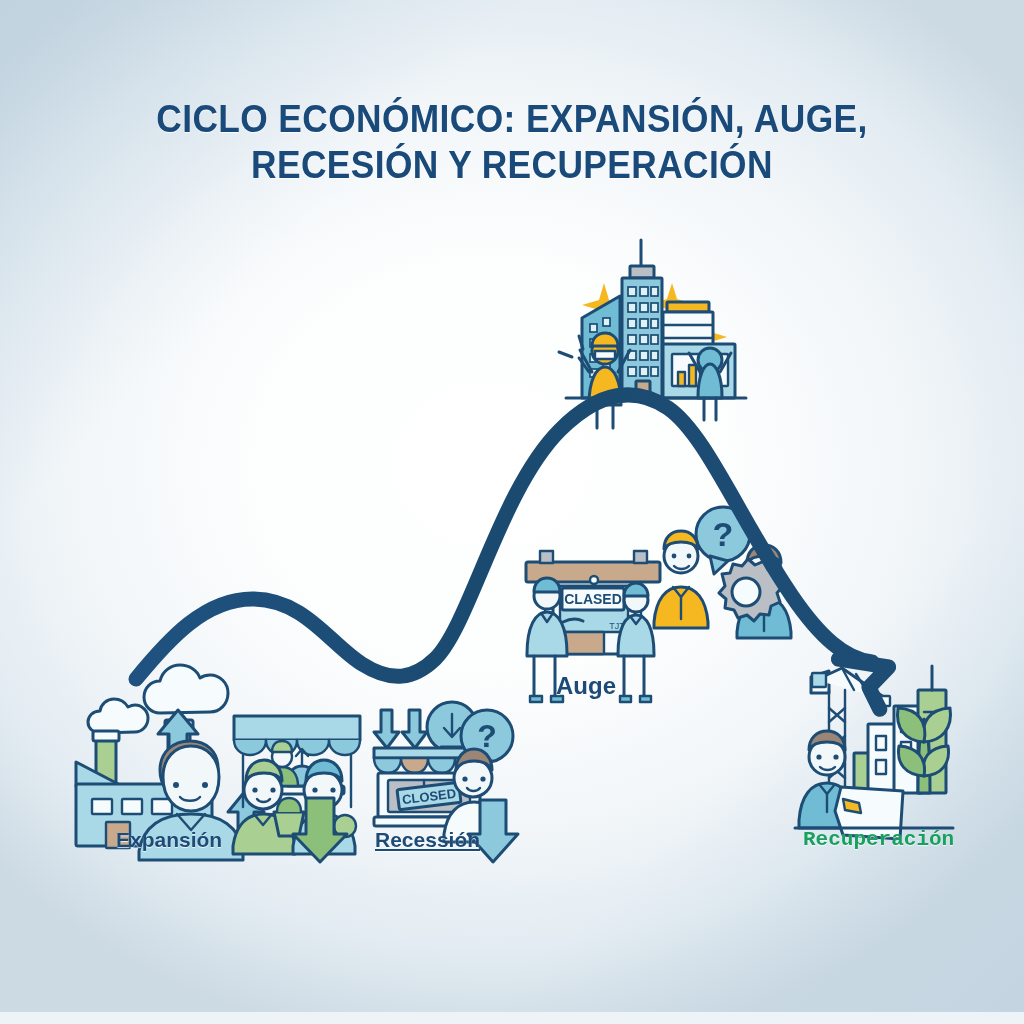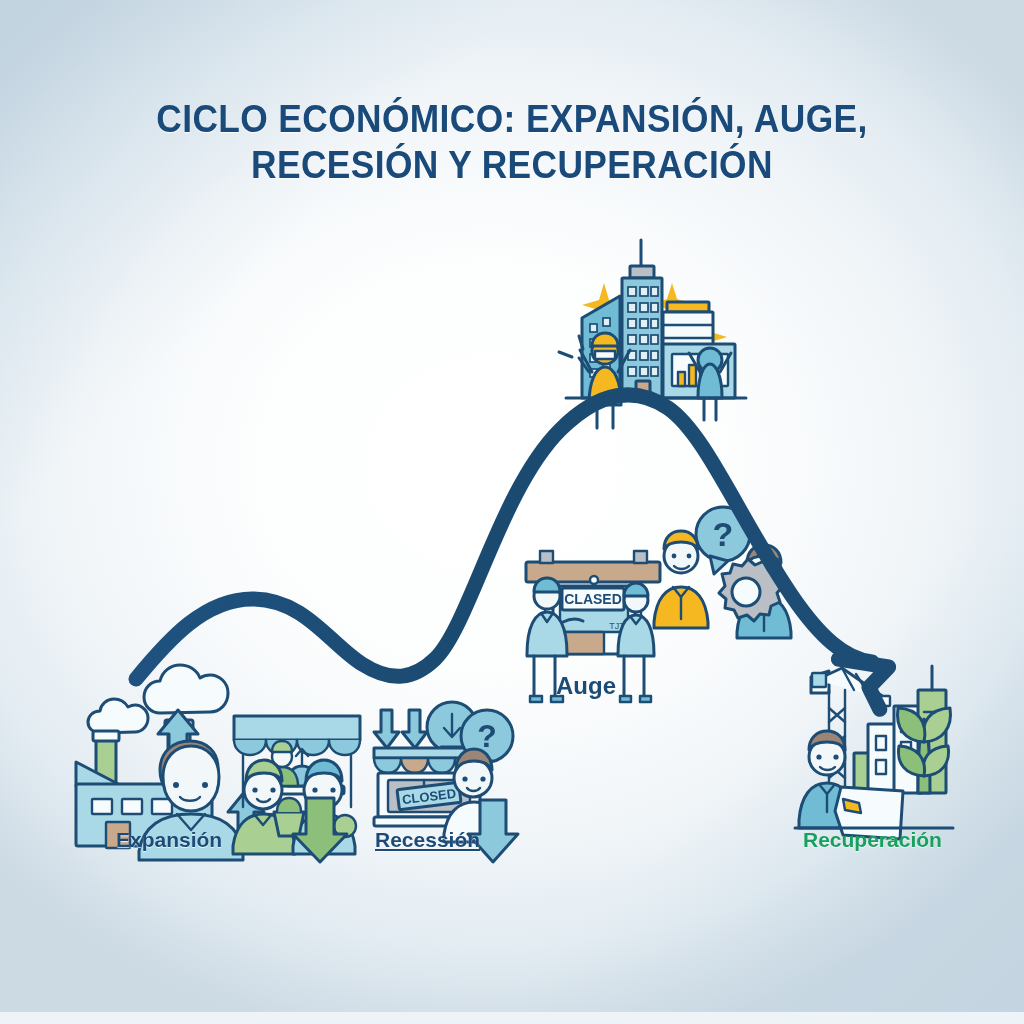--- a/index.html
+++ b/index.html
@@ -382,15 +382,15 @@
              C 820 637, 845 659, 872 662" fill="none" stroke="url(#curveGrad)" stroke-width="15" stroke-linecap="round" stroke-linejoin="round"></path>
 
     <path d="M853 640 L889 676 L861 681 L857 705" fill="none" stroke="#1d4d75" stroke-width="15" stroke-linecap="round" stroke-linejoin="round" transform="rotate(-36 875 672)"></path>
   </svg>
 
   </div>
 
   <div class="lbl" style="left:84px;top:828px;margin-left:32px;">Expansión</div>
   <div class="lbl" style="left:375px;top:828px;text-decoration:underline;">Recessión</div>
   <div class="lbl small" style="left:556px;top:672px;">Auge</div>
-  <div class="lbl green" style="left:803px;top:828px;">Recuperación</div>
+  <div class="lbl green" style="left:803px;top:828px;font-family:Liberation Mono, monospace;">Recuperación</div>
 
 </div>
 
 </body></html>

